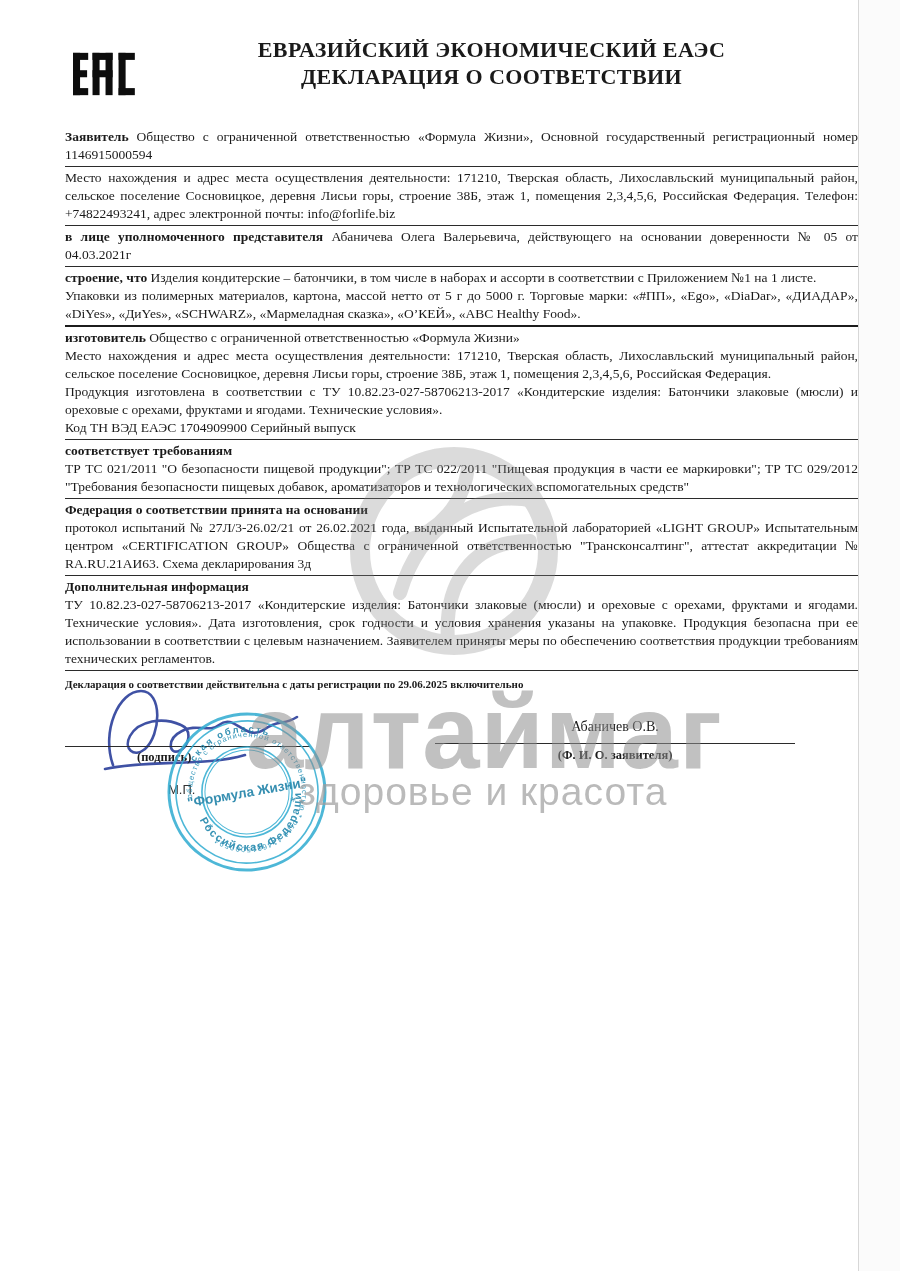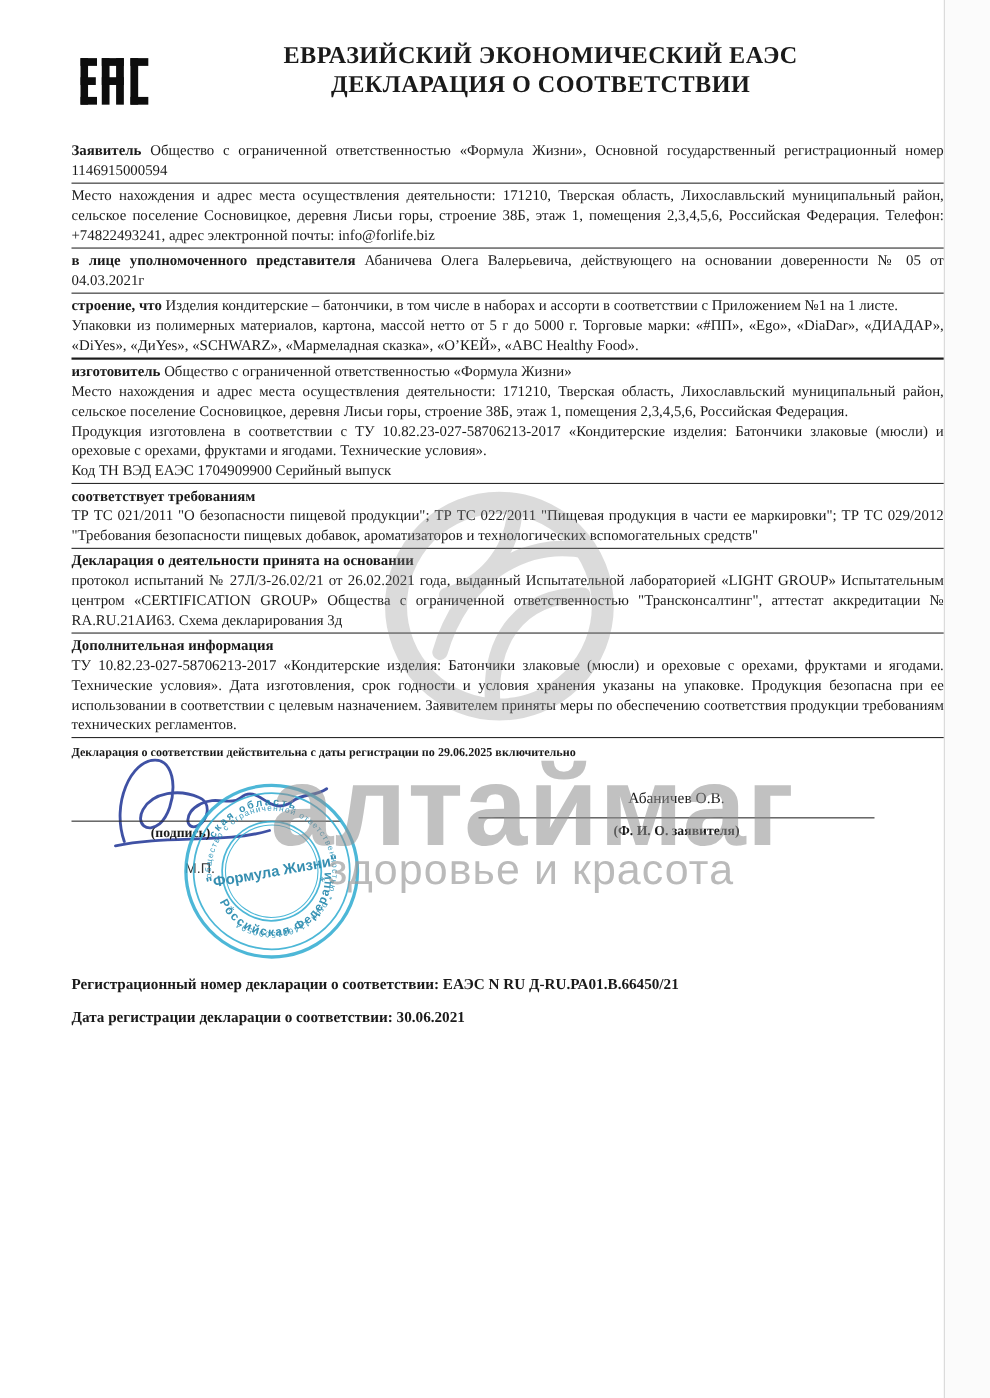--- a/index.html
+++ b/index.html
@@ -98,21 +98,21 @@
     <p>Продукция изготовлена в соответствии с ТУ 10.82.23-027-58706213-2017 «Кондитерские изделия: Батончики злаковые (мюсли) и ореховые с орехами, фруктами и ягодами. Технические условия».</p>
     <p>Код ТН ВЭД ЕАЭС  1704909900 Серийный выпуск</p>
   </section>
 
   <section class="sec rule">
     <p class="standalone-lbl">соответствует требованиям</p>
     <p>ТР ТС 021/2011 "О безопасности пищевой продукции"; ТР ТС 022/2011 "Пищевая продукция в части ее маркировки"; ТР ТС 029/2012 "Требования безопасности пищевых добавок, ароматизаторов и технологических вспомогательных средств"</p>
   </section>
 
   <section class="sec rule">
-    <p class="standalone-lbl">Декларация о деятельности принята на основании</p>
+    <p class="standalone-lbl">Федерация о соответствии принята на основании</p>
     <p>протокол испытаний № 27Л/3-26.02/21 от 26.02.2021 года, выданный Испытательной лабораторией «LIGHT GROUP» Испытательным центром «CERTIFICATION GROUP» Общества с ограниченной ответственностью "Трансконсалтинг", аттестат аккредитации № RA.RU.21АИ63. Схема декларирования 3д</p>
   </section>
 
   <section class="sec rule">
     <p class="standalone-lbl">Дополнительная информация</p>
     <p>ТУ 10.82.23-027-58706213-2017 «Кондитерские изделия: Батончики злаковые (мюсли) и ореховые с орехами, фруктами и ягодами. Технические условия». Дата изготовления, срок годности и условия хранения указаны на упаковке. Продукция безопасна при ее использовании в соответствии с целевым назначением. Заявителем приняты меры по обеспечению соответствия продукции требованиям технических регламентов.</p>
   </section>
 
   <div class="validity">Декларация о соответствии  действительна с даты регистрации по 29.06.2025 включительно</div>
 
@@ -152,24 +152,20 @@
         <text x="42" y="120" font-size="12" fill="#1c84aa">*</text>
         <text x="128" y="108" font-size="12" fill="#1c84aa">*</text>
       </g>
     </svg>
 
     <div class="signer">Абаничев О.В.</div>
     <div class="sig-line right"></div>
     <div class="cap fio">(Ф. И. О. заявителя)</div>
   </div>
 
-  <div class="footer">
-    <p>Регистрационный номер декларации о соответствии: ЕАЭС N RU Д-RU.РА01.В.66450/21</p>
-    <p>Дата регистрации декларации о соответствии: 30.06.2021</p>
-  </div>
 
 </div>
 
 <svg class="wm wm-logo" width="212" height="212" viewBox="0 0 212 212">
   <g fill="none" stroke="#8a8a8a" stroke-linecap="round">
     <circle cx="106" cy="106" r="94" stroke-width="20"></circle>
     <path d="M52,148 C72,80 128,44 186,56" stroke-width="14"></path>
     <path d="M100,196 C96,142 120,96 182,96" stroke-width="14"></path>
     <path d="M58,96 C92,86 116,58 120,22" stroke-width="14"></path>
   </g>

